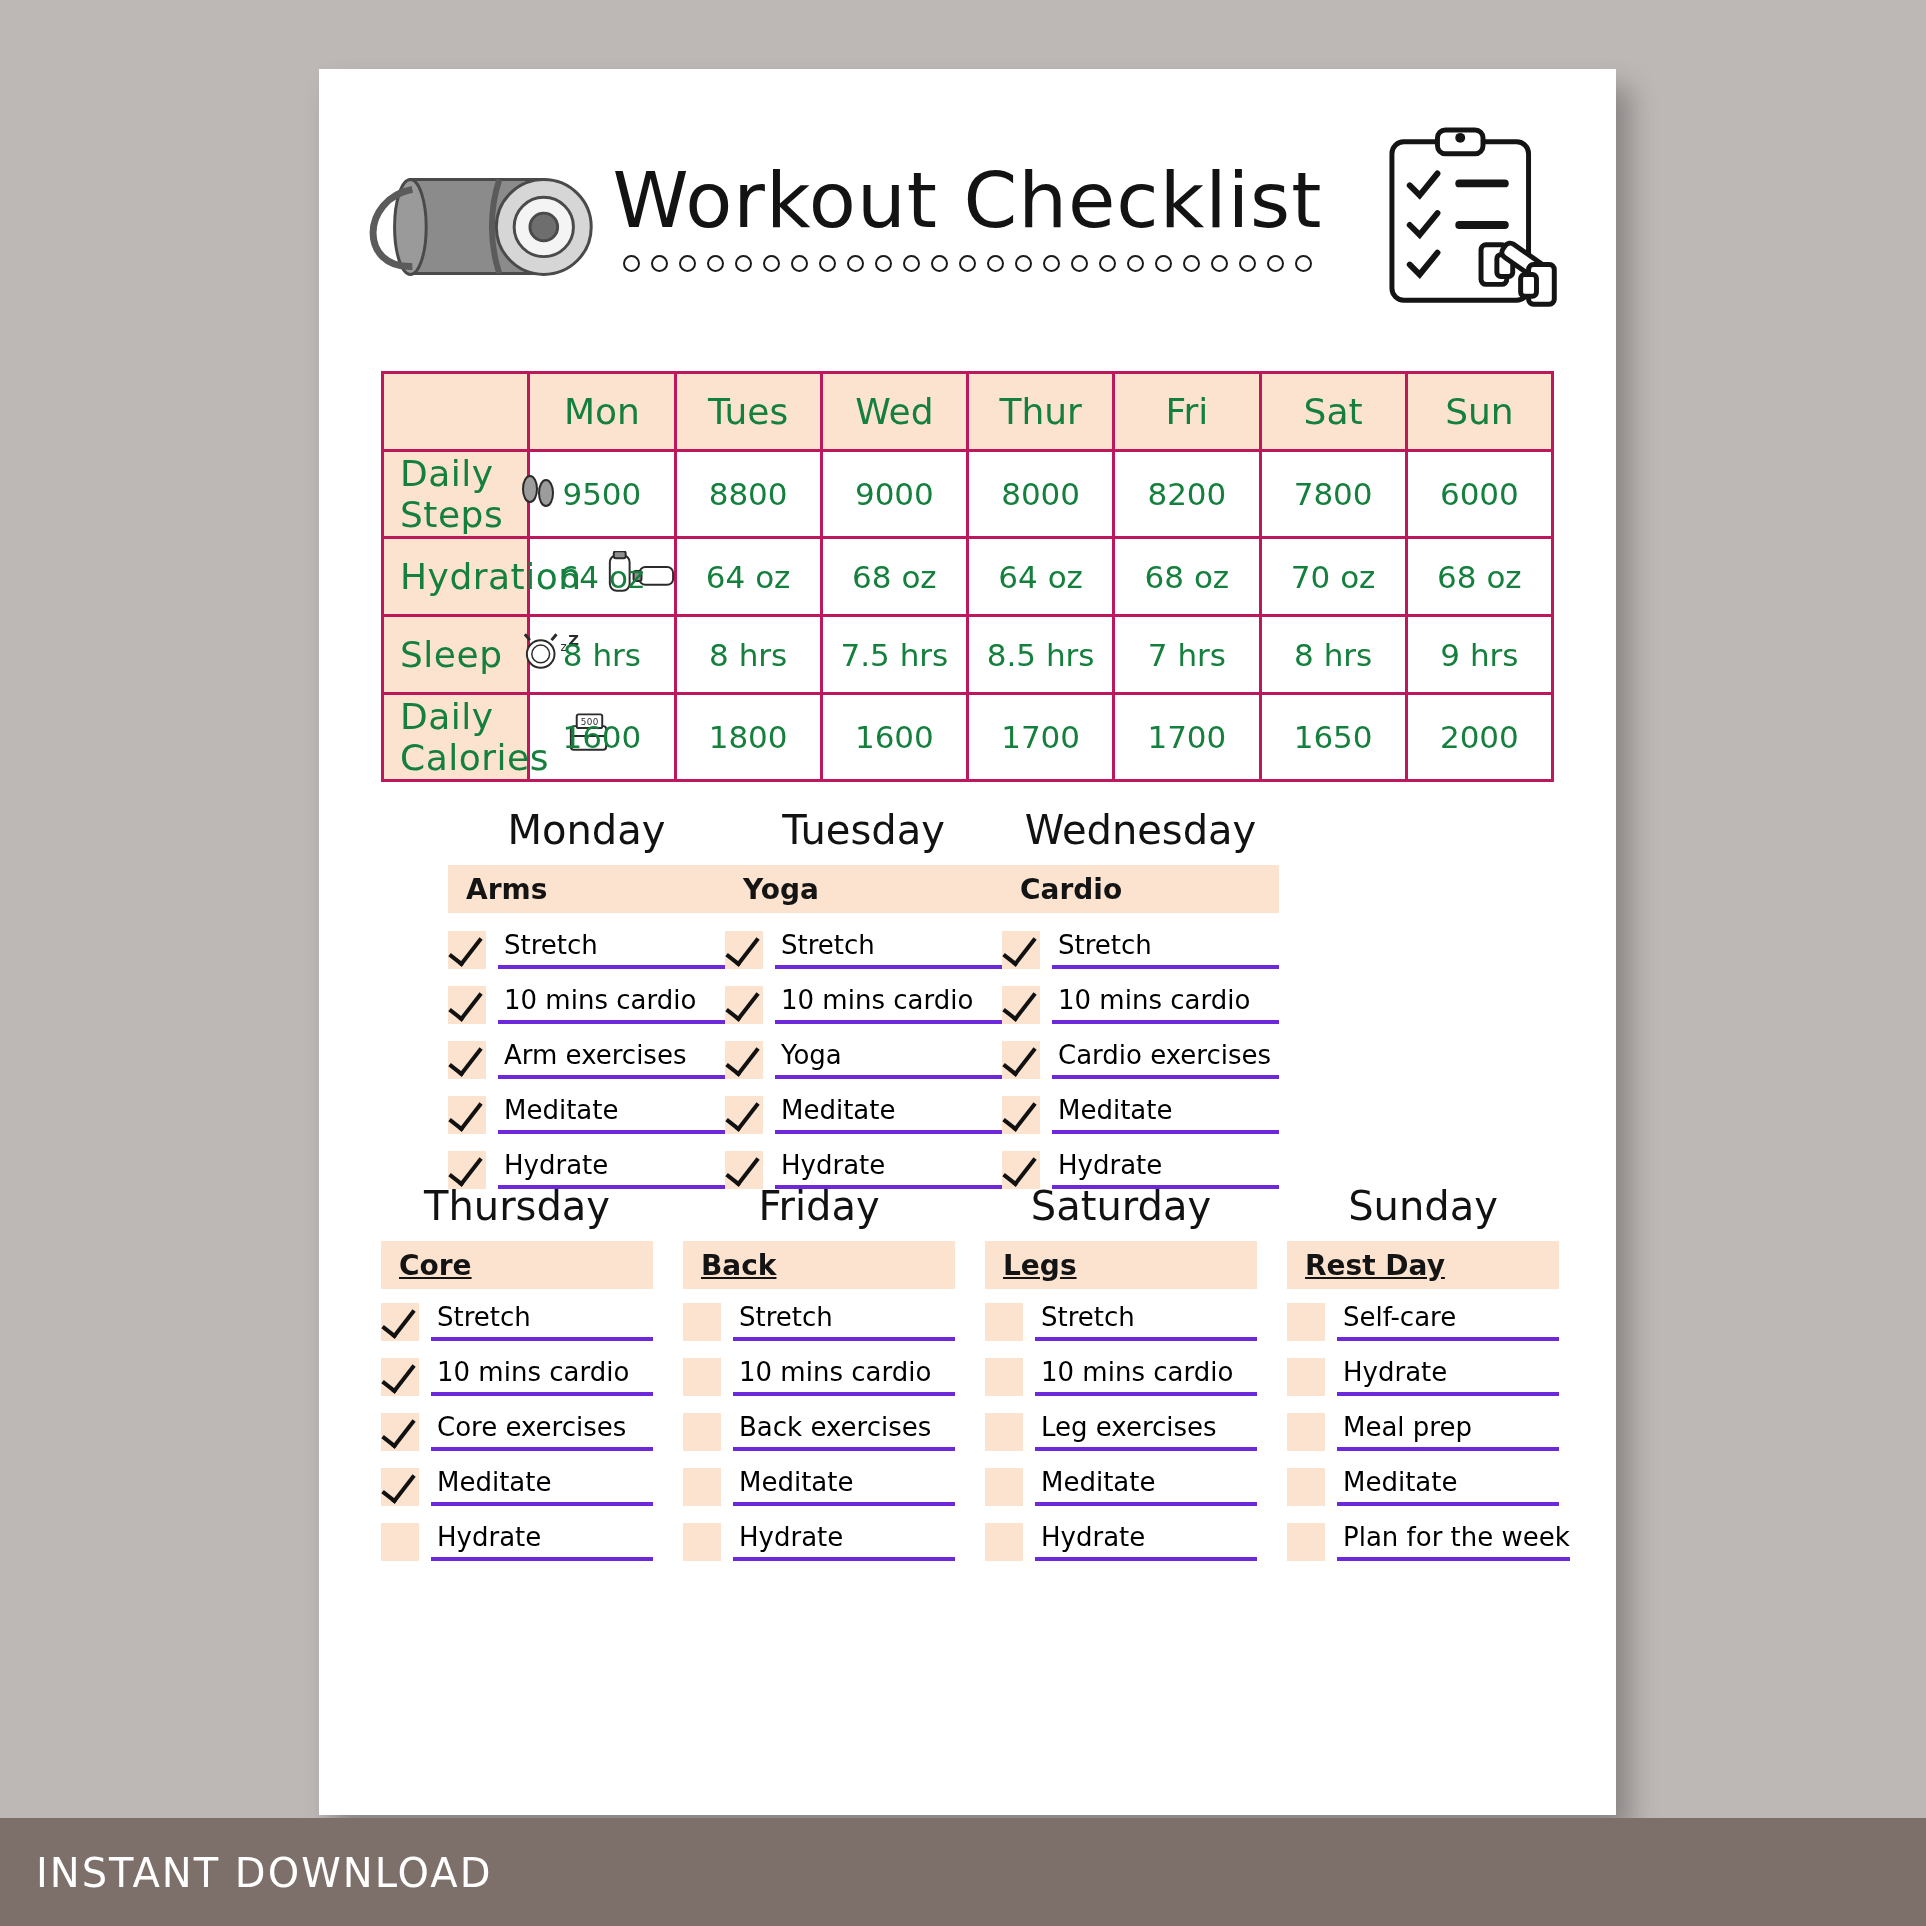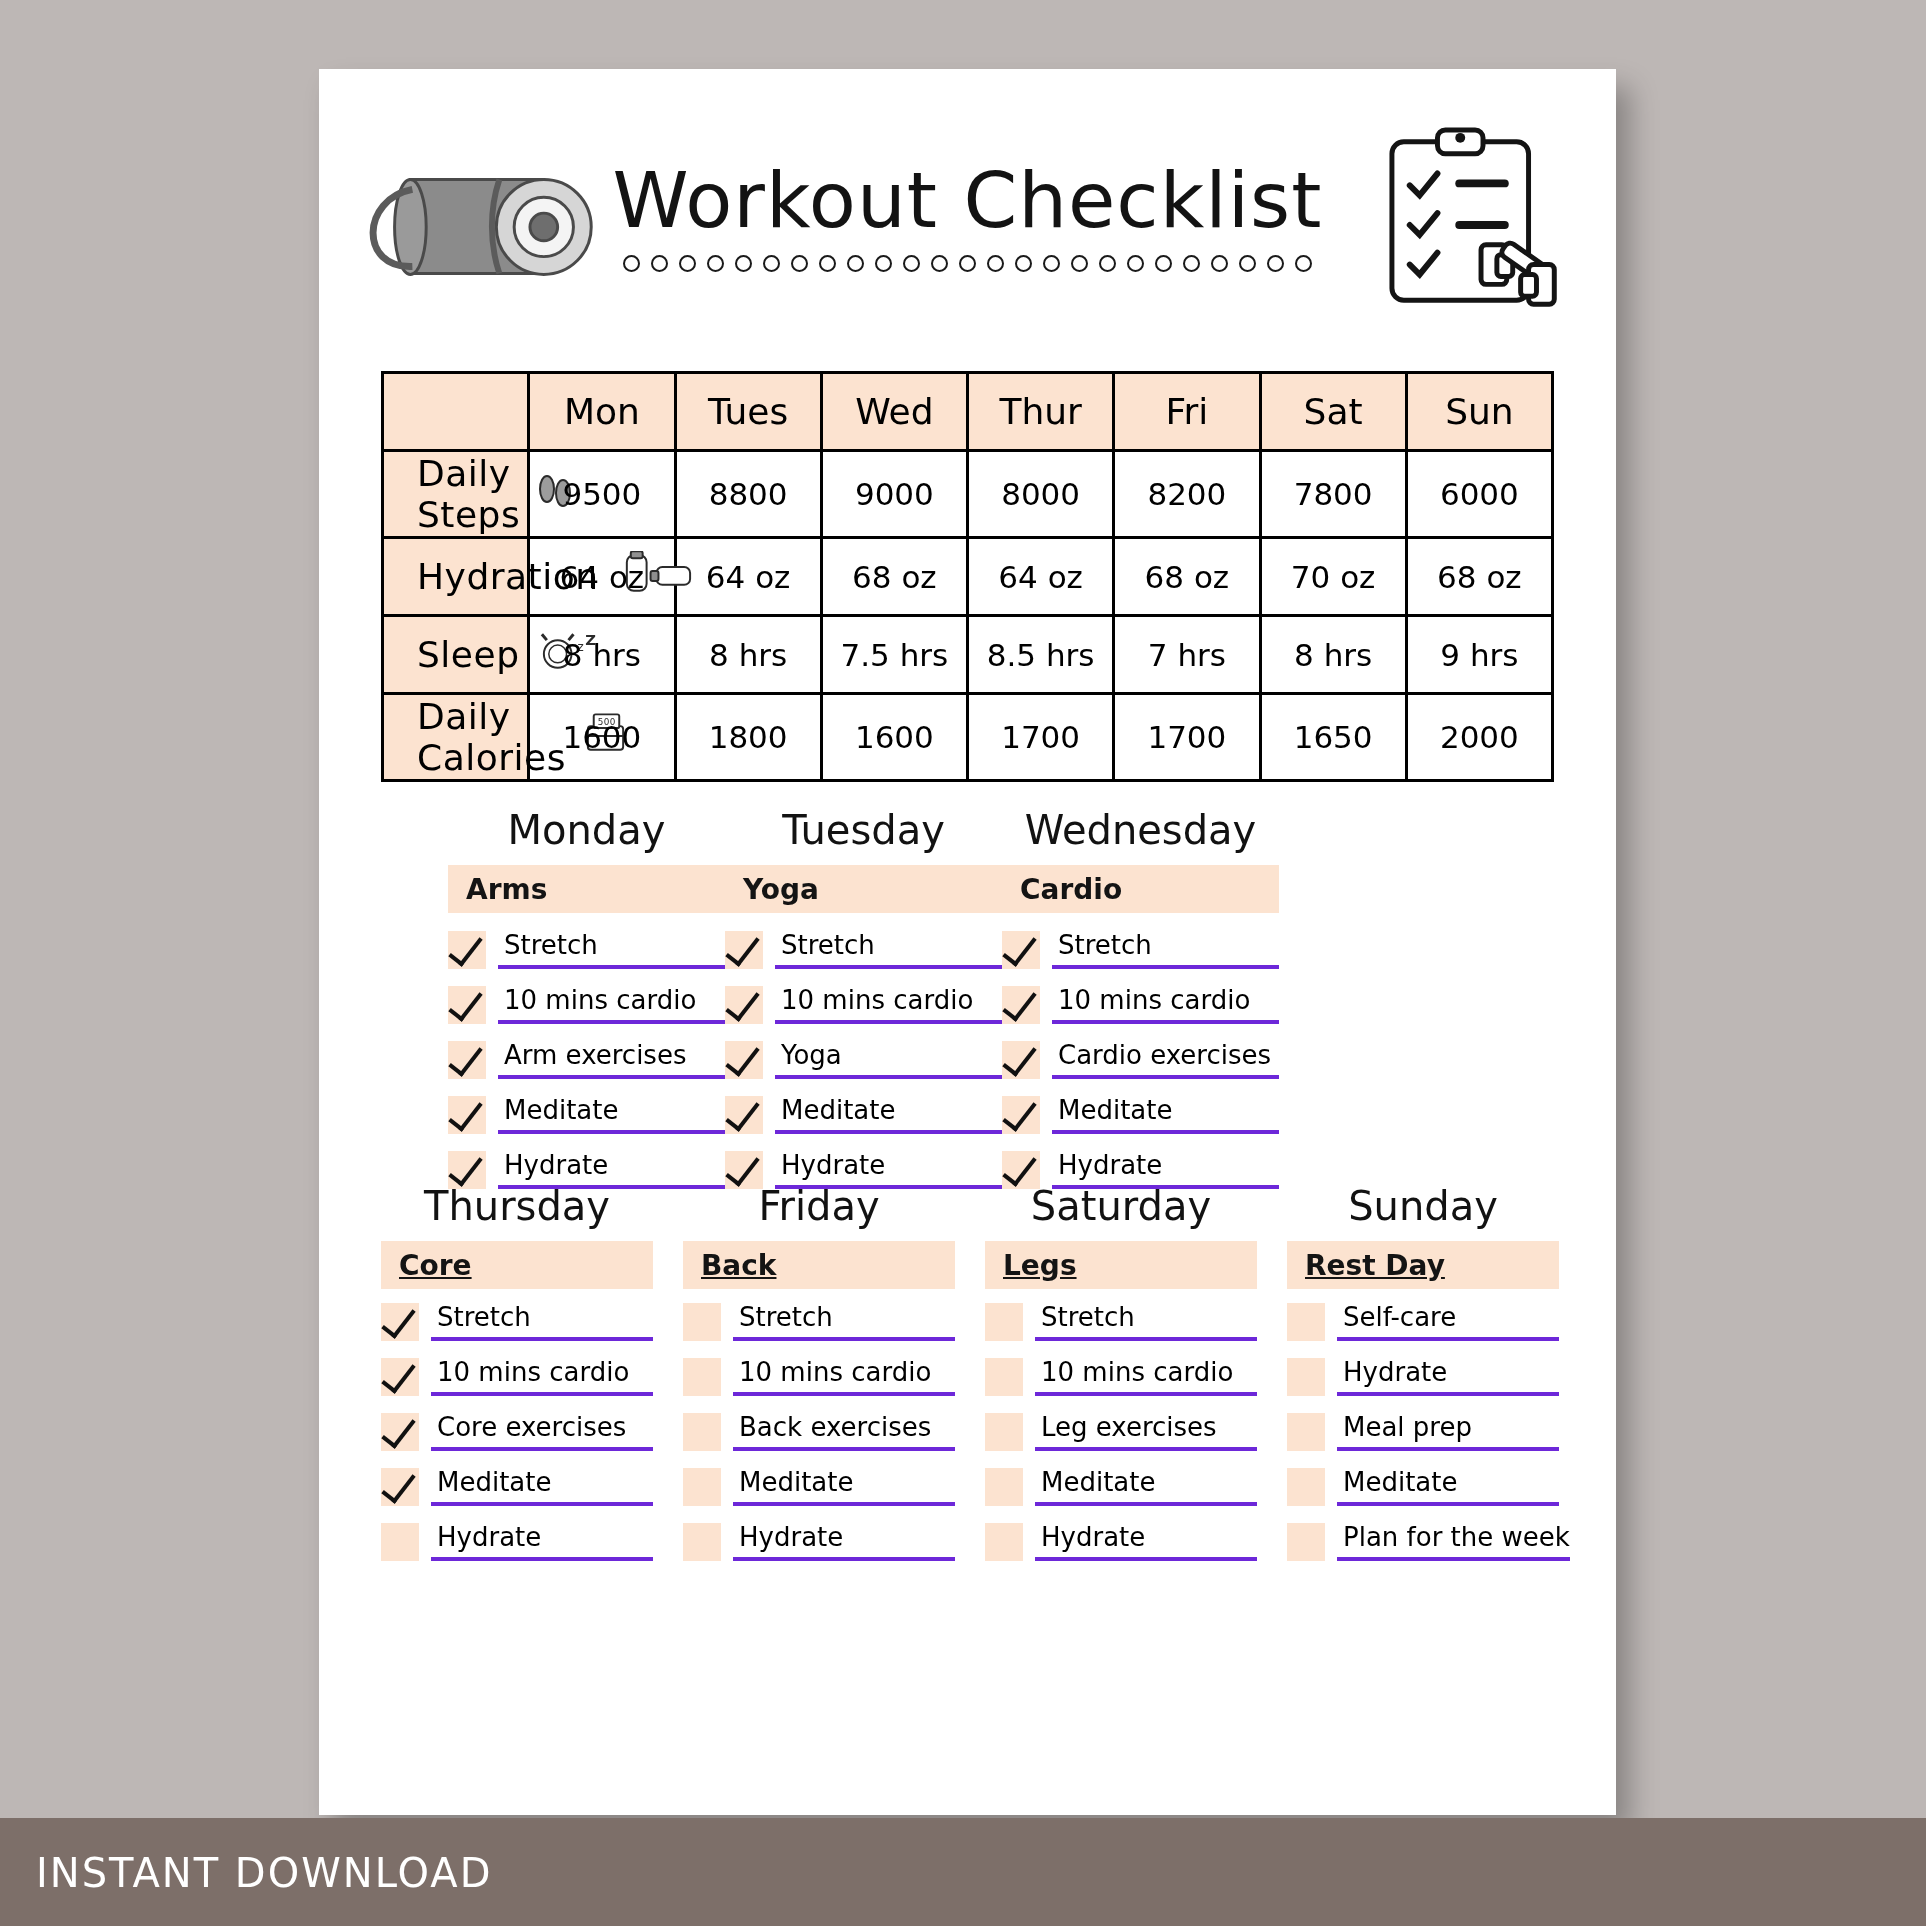--- a/index.html
+++ b/index.html
@@ -74,36 +74,36 @@
   
   .stats {
     position: absolute;
     left: 62px;
     top: 302px;
     width: 1173px;
     border-collapse: collapse;
     table-layout: fixed;
   }
   .stats td, .stats th {
-    border: 3px solid #000000;
+    border: 3px solid #be185d;
     height: 73px;
     text-align: center;
     font-size: 31px;
-    color: #000000;
+    color: #15803d;
     font-weight: 400;
   }
   .stats th {
     background: #fce3d0;
     font-weight: 400;
     font-size: 36px;
   }
   .stats .rowlabel {
     background: #fce3d0;
     text-align: left;
-    padding-left: 33px;
+    padding-left: 16px;
     font-size: 36px;
     width: 307px;
     letter-spacing: 0.5px;
   }
   .stats .rowlabel .lbl-inner {
     display: flex;
     align-items: center;
     gap: 14px;
   }
   .stats td.val { background: #ffffff; }

